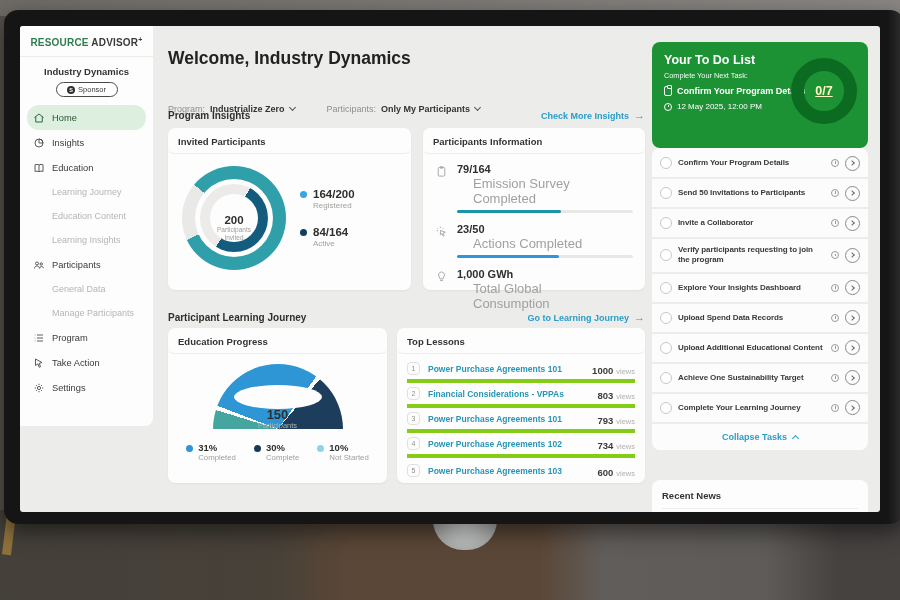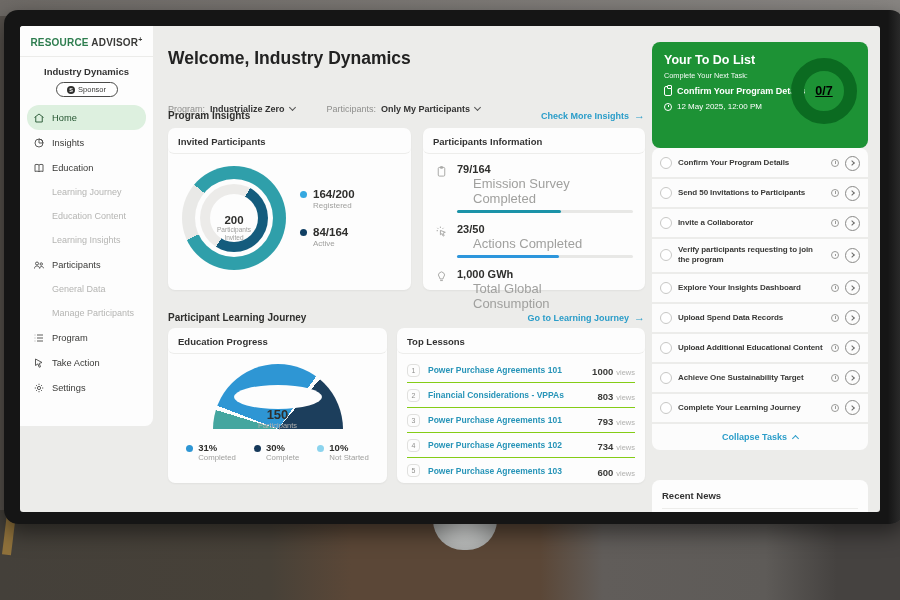--- a/index.html
+++ b/index.html
@@ -105,38 +105,38 @@
   .gauge-txt { position:absolute; left:0; right:0; bottom:0; text-align:center; }
   .g-val { font-size:13px; font-weight:bold; color:#2f2f2d; line-height:1; }
   .g-lab { font-size:7.5px; color:#b0b0ae; }
   .edu-legend { display:flex; gap:18px; margin-top:12px; }
   .el-item { display:flex; gap:5px; align-items:flex-start; }
   .el-pct { font-size:9.5px; font-weight:bold; color:#2f2f2d; }
   .el-lab { font-size:7.8px; color:#a0a09e; }
 
   
   .lessons-body { padding:4px 10px 0; }
-  .lesson { display:flex; align-items:center; gap:8px; height:25px; border-bottom:1px solid #84cc16; }
+  .lesson { display:flex; align-items:center; gap:8px; height:25px; border-bottom:4px solid #84cc16; }
   .lesson:last-child { border-bottom:none; }
   .chip { width:13px; height:13px; border:1px solid #e0e0de; border-radius:4px; font-size:7px;
     color:#8f8f8d; display:flex; align-items:center; justify-content:center; flex:0 0 auto; }
   .l-title { font-size:8.5px; font-weight:bold; color:#2794b8; flex:1; cursor:pointer; }
   .l-views { font-size:9.5px; font-weight:bold; color:#3a3a38; }
   .l-sfx { font-size:7.5px; color:#b0b0ae; margin-left:3px; }
 
   
   .todo-green { position:absolute; left:632px; top:16px; width:216px; height:106px;
     background:#1d9235; border-radius:8px; color:#fff; padding:11px 12px; }
   .tg-title { font-size:12.5px; font-weight:bold; }
   .tg-sub { font-size:7.3px; margin-top:4px; opacity:.95; }
   .tg-task { font-size:9px; font-weight:bold; margin-top:6px; display:flex; gap:5px; align-items:center;}
   .tg-date { font-size:8px; margin-top:6px; display:flex; gap:5px; align-items:center; }
   .ring { position:absolute; right:11px; top:16px; width:66px; height:66px; border-radius:50%;
     border:13px solid #0b6b21; display:flex; align-items:center; justify-content:center;
-    font-size:12.5px; font-weight:bold; color:#000000;text-decoration:underline; }
+    font-size:12.5px; font-weight:bold; color:#fef9c3;text-decoration:underline; }
   .clip { width:8px; height:10px; border:1px solid #fff; border-radius:2px; position:relative; }
   .clip::after { content:""; position:absolute; left:1.5px; top:-2px; width:3px; height:2px;
     background:#1d9235; border:1px solid #fff; border-radius:1px; }
   .mini-clock { width:8px; height:8px; border:1px solid #fff; border-radius:50%; position:relative; flex:0 0 auto;}
   .mini-clock::after { content:""; position:absolute; left:2.8px; top:1.2px; width:1px; height:2.6px; background:#fff; }
   .mini-clock.gray { border-color:#9a9a98; } .mini-clock.gray::after { background:#9a9a98; }
 
   .tasks { position:absolute; left:632px; top:122px; width:216px; background:#fcfcfc;
     border-radius:8px; padding-top:1px; }
   .task { display:flex; align-items:center; gap:6px; min-height:30px; padding:6px 8px;

